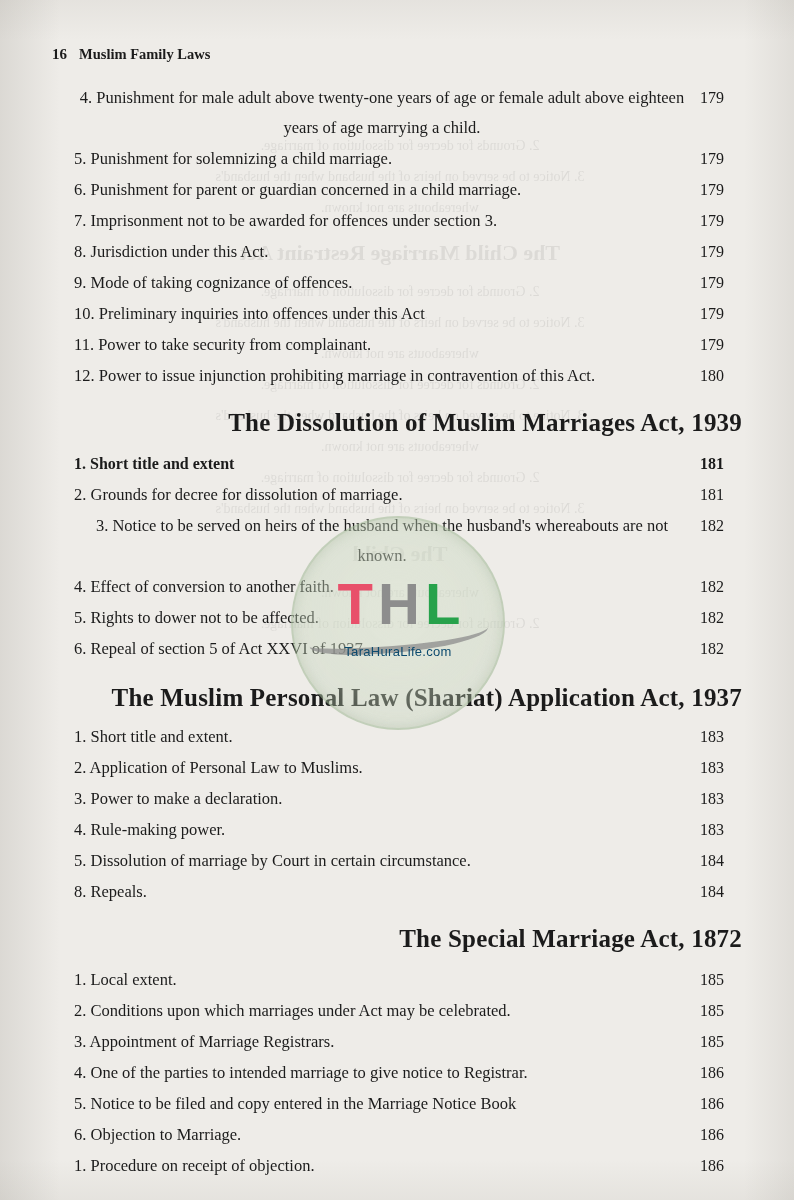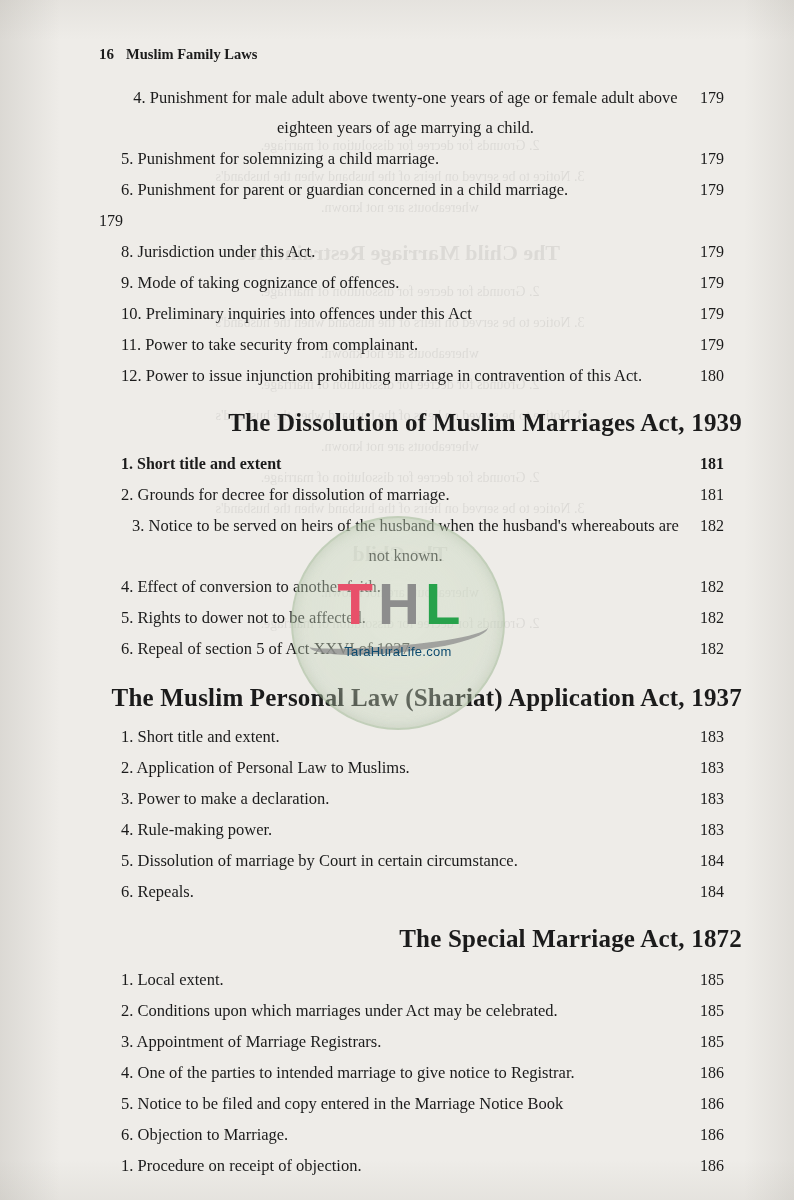--- a/index.html
+++ b/index.html
@@ -40,21 +40,20 @@
     color: #2a2a2a;
     pointer-events: none;
     line-height: 31px;
     font-size: 14px;
     text-align: center;
   }
   .bleed .b-h { font-size: 22px; font-weight: bold; margin: 14px 0 8px; }
   .content {
     position: relative;
     padding: 46px 52px 0 52px;
-    margin-left: 47px;
   }
   .runhead {
     display: flex;
     align-items: baseline;
     gap: 12px;
     margin-left: 0px;
     margin-bottom: 20px;
   }
   .runhead .pno {
     font-size: 15px;
@@ -211,20 +210,21 @@
         </li>
         <li class="toc-item">
           <span class="label">5. Punishment for solemnizing a child marriage.</span>
           <span class="page-no">179</span>
         </li>
         <li class="toc-item">
           <span class="label">6. Punishment for parent or guardian concerned in a child marriage.</span>
           <span class="page-no">179</span>
         </li>
         <li class="toc-item">
+          <span class="label">7. Imprisonment not to be awarded for offences under section 3.</span>
           <span class="page-no">179</span>
         </li>
         <li class="toc-item">
           <span class="label">8. Jurisdiction under this Act.</span>
           <span class="page-no">179</span>
         </li>
         <li class="toc-item">
           <span class="label">9. Mode of taking cognizance of offences.</span>
           <span class="page-no">179</span>
         </li>
@@ -290,21 +290,21 @@
         </li>
         <li class="toc-item">
           <span class="label">4. Rule-making power.</span>
           <span class="page-no">183</span>
         </li>
         <li class="toc-item">
           <span class="label">5. Dissolution of marriage by Court in certain circumstance.</span>
           <span class="page-no">184</span>
         </li>
         <li class="toc-item">
-          <span class="label">6. Repeals.</span>
+          <span class="label">8. Repeals.</span>
           <span class="page-no">184</span>
         </li>
       </ul>
     </div>
 
     <div class="group">
       <h2 class="act-title">The Special Marriage Act, 1872</h2>
       <ul class="toc">
         <li class="toc-item">
           <span class="label">1. Local extent.</span>

